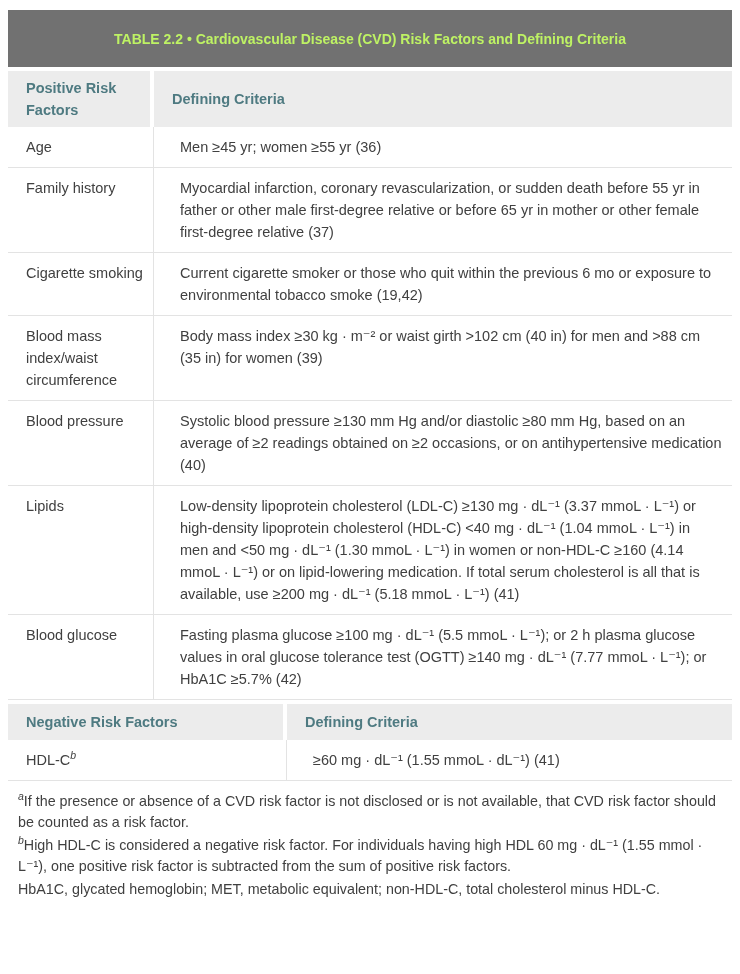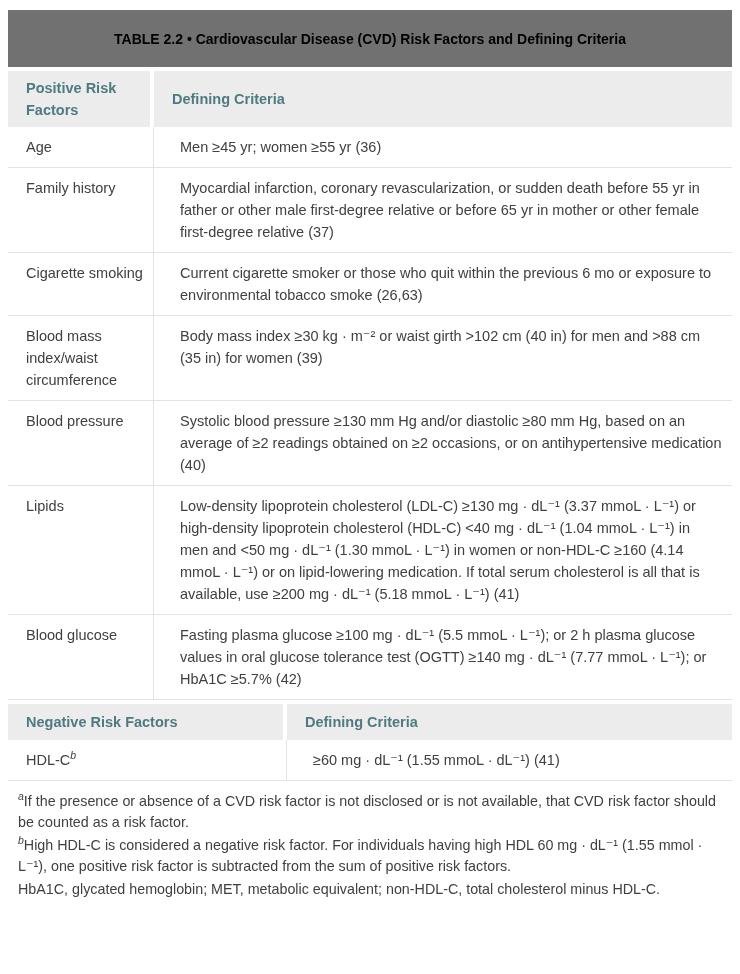--- a/index.html
+++ b/index.html
@@ -9,21 +9,21 @@
     min-height: 974px;
     font-family: "Liberation Sans", "DejaVu Sans", sans-serif;
     color: var(--body-text, #404040);
   }
   .page { padding: 10px 8px 14px 8px; }
 
   
   .title-bar {
     height: 57px;
     background: var(--bar-gray, #717171);
-    color: #000000;
+    color: #bef264;
     font-weight: bold;
     font-size: 14px;
     display: flex;
     align-items: center;
     justify-content: center;
     text-align: center;
     margin-bottom: 4px;
   }
 
   
@@ -89,21 +89,21 @@
       <div class="c2">Men ≥45 yr; women ≥55 yr (36)</div>
     </div>
 
     <div class="row body-row">
       <div class="c1">Family history</div>
       <div class="c2">Myocardial infarction, coronary revascularization, or sudden death before 55 yr in father or other male first-degree relative or before 65 yr in mother or other female first-degree relative (37)</div>
     </div>
 
     <div class="row body-row">
       <div class="c1">Cigarette smoking</div>
-      <div class="c2">Current cigarette smoker or those who quit within the previous 6 mo or exposure to environmental tobacco smoke (26,63)</div>
+      <div class="c2">Current cigarette smoker or those who quit within the previous 6 mo or exposure to environmental tobacco smoke (19,42)</div>
     </div>
 
 
     <div class="row body-row">
       <div class="c1">Blood mass index/waist circumference</div>
       <div class="c2">Body mass index ≥30 kg · m⁻² or waist girth &gt;102 cm (40 in) for men and &gt;88 cm (35 in) for women (39)</div>
     </div>
 
     <div class="row body-row">
       <div class="c1">Blood pressure</div>

